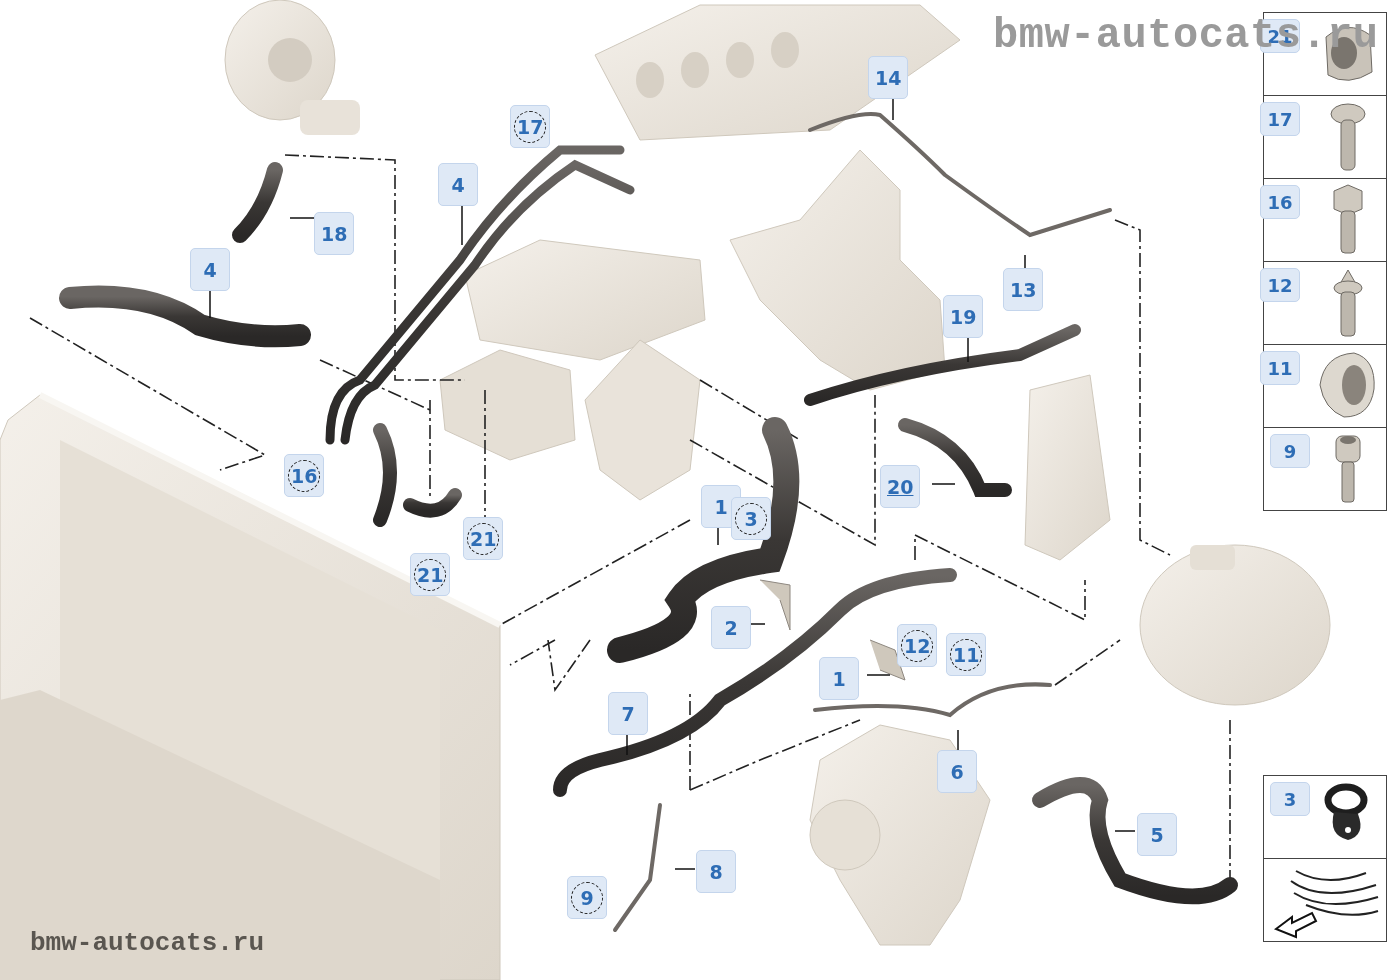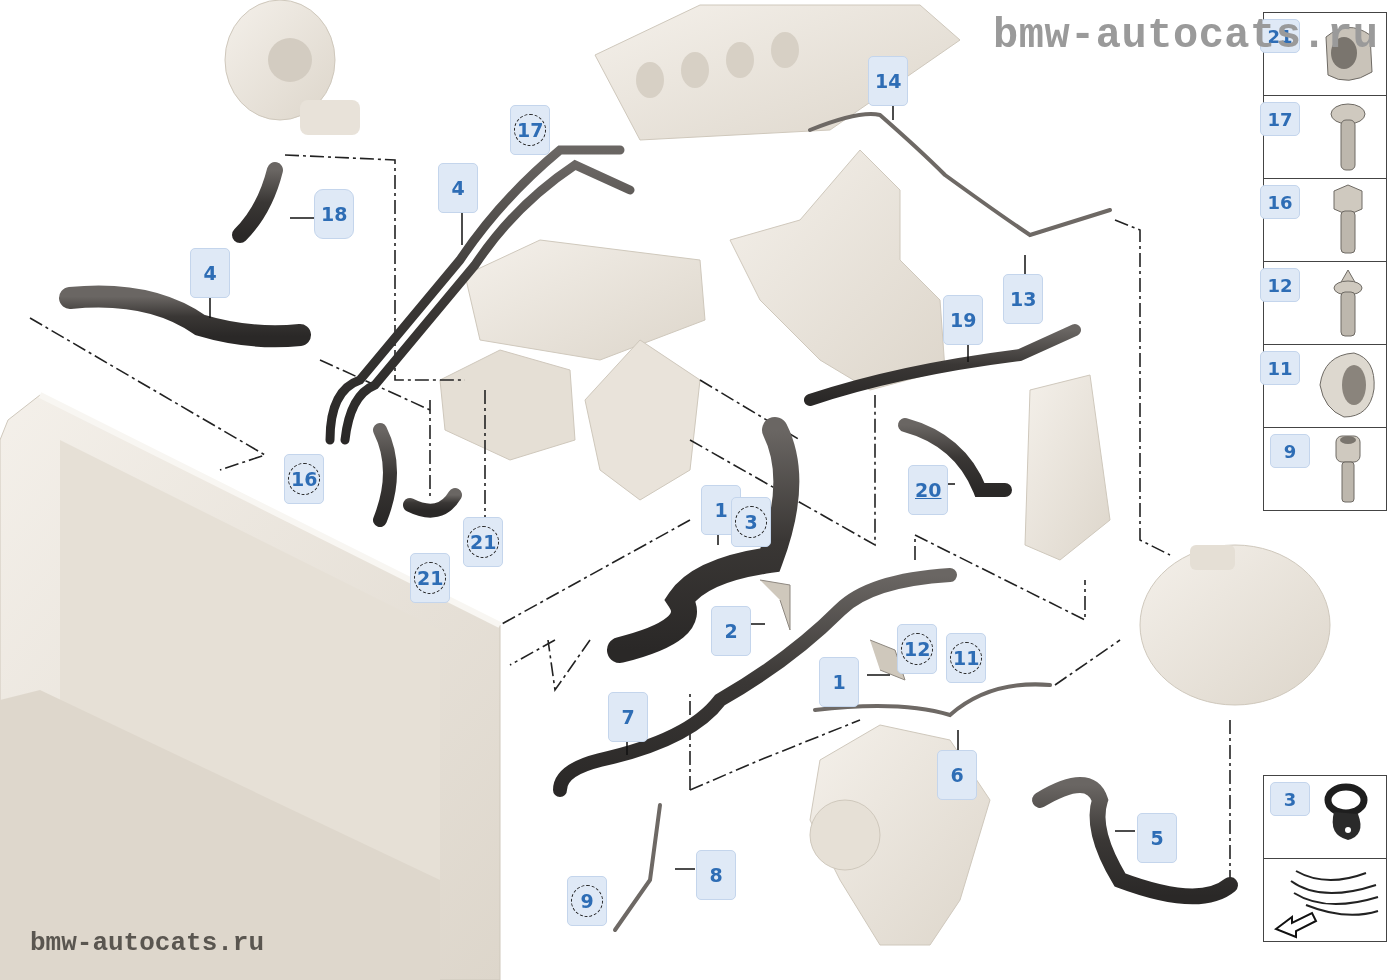--- a/index.html
+++ b/index.html
@@ -1,18 +1,18 @@
 <!DOCTYPE html>
 <html><head>
 <meta charset="utf-8">
 <style>
   html,body{margin:0;padding:0;background:#ffffff;}
   body{width:1400px;height:980px;position:relative;overflow:hidden;font-family:"Liberation Sans",sans-serif;}
   #stage{position:absolute;left:0;top:0;width:1400px;height:980px;}
-  .callout{position:absolute;height:50px;min-width:40px;padding:0 6px;box-sizing:border-box;
+  .callout{position:absolute;height:43px;min-width:40px;padding:0 6px;box-sizing:border-box;
     background:#dfe9f6;border:1.5px solid #c4d5ec;border-radius:5px;
     color:#2e6db5;font-family:"DejaVu Sans",sans-serif;font-weight:bold;font-size:19px;
     display:flex;align-items:center;justify-content:center;cursor:pointer;}
   .callout.dashed::before{content:"";position:absolute;left:50%;top:50%;width:32px;height:32px;
     margin:-16px 0 0 -16px;border:1.5px dashed #222;border-radius:50%;box-sizing:border-box;}
   .watermark{position:absolute;color:#9a9a9a;font-weight:bold;font-family:Liberation Mono, monospace;text-align:center;}
   #wm-top{left:993px;top:12px;font-size:42px;letter-spacing:0.5px;}
   #wm-bottom{left:30px;top:928px;font-size:26px;color:#5a5650;}
   #legend{position:absolute;left:1263px;top:12px;width:122px;border:1.5px solid #444;background:#fff;}
   .leg-cell{position:relative;height:82px;border-bottom:1.5px solid #444;}
@@ -139,28 +139,28 @@
     <line x1="747" y1="624" x2="765" y2="624"></line>
     <line x1="627" y1="730" x2="627" y2="755"></line>
     <line x1="958" y1="730" x2="958" y2="750"></line>
     <line x1="1115" y1="831" x2="1135" y2="831"></line>
     <line x1="675" y1="869" x2="695" y2="869"></line>
     <line x1="867" y1="675" x2="890" y2="675"></line>
   </g>
 </svg>
 
 
-<div class="callout" style="left:314px;top:189px;border-radius:9px;">18</div>
+<div class="callout" style="left:314px;top:212px;">18</div>
 <div class="callout" style="left:190px;top:248px;">4</div>
 <div class="callout dashed" style="left:510px;top:105px;">17</div>
 <div class="callout" style="left:438px;top:163px;">4</div>
 <div class="callout" style="left:868px;top:56px;">14</div>
-<div class="callout" style="left:1003px;top:274px;">13</div>
+<div class="callout" style="left:1003px;top:268px;">13</div>
 <div class="callout" style="left:943px;top:295px;">19</div>
-<div class="callout" style="left:908px;top:465px;text-decoration:underline;">20</div>
+<div class="callout" style="left:880px;top:465px;text-decoration:underline;">20</div>
 <div class="callout dashed" style="left:284px;top:454px;">16</div>
 <div class="callout dashed" style="left:463px;top:517px;">21</div>
 <div class="callout dashed" style="left:410px;top:553px;">21</div>
 <div class="callout" style="left:701px;top:485px;">1</div>
 <div class="callout dashed" style="left:731px;top:497px;">3</div>
 <div class="callout" style="left:711px;top:606px;">2</div>
 <div class="callout dashed" style="left:897px;top:624px;">12</div>
 <div class="callout dashed" style="left:946px;top:633px;">11</div>
 <div class="callout" style="left:819px;top:657px;">1</div>
 <div class="callout" style="left:608px;top:692px;">7</div>

